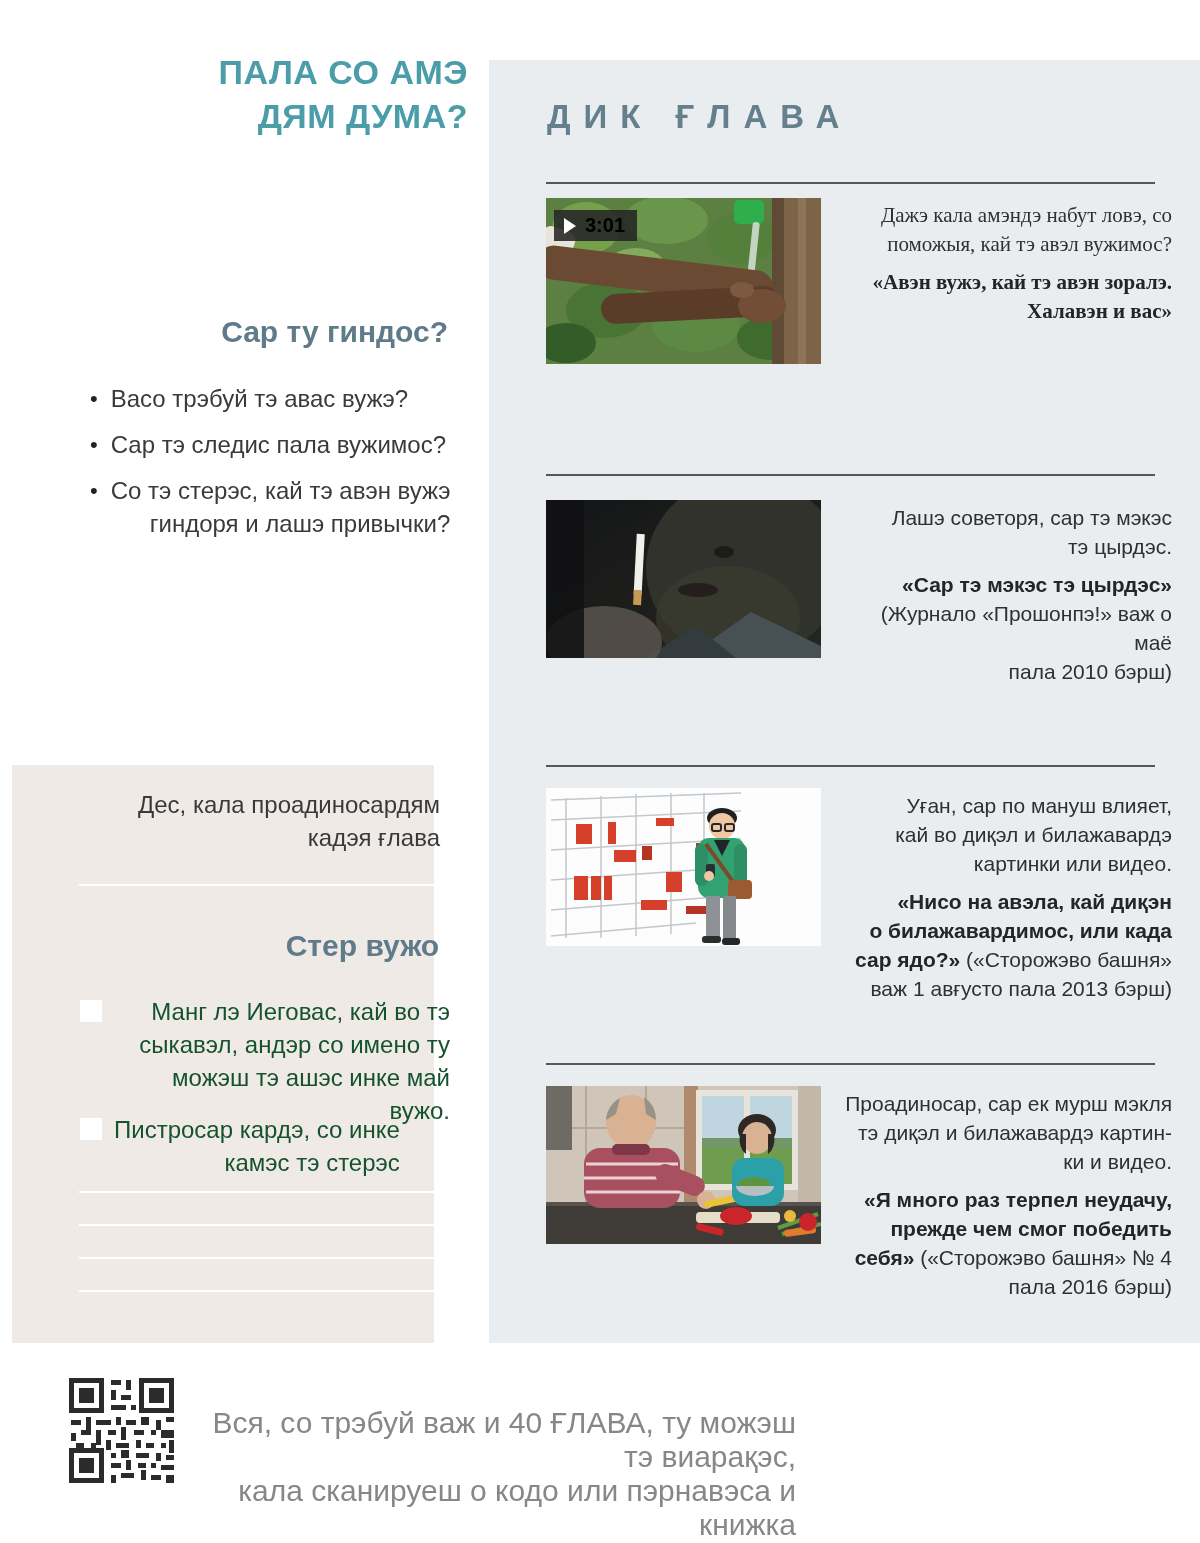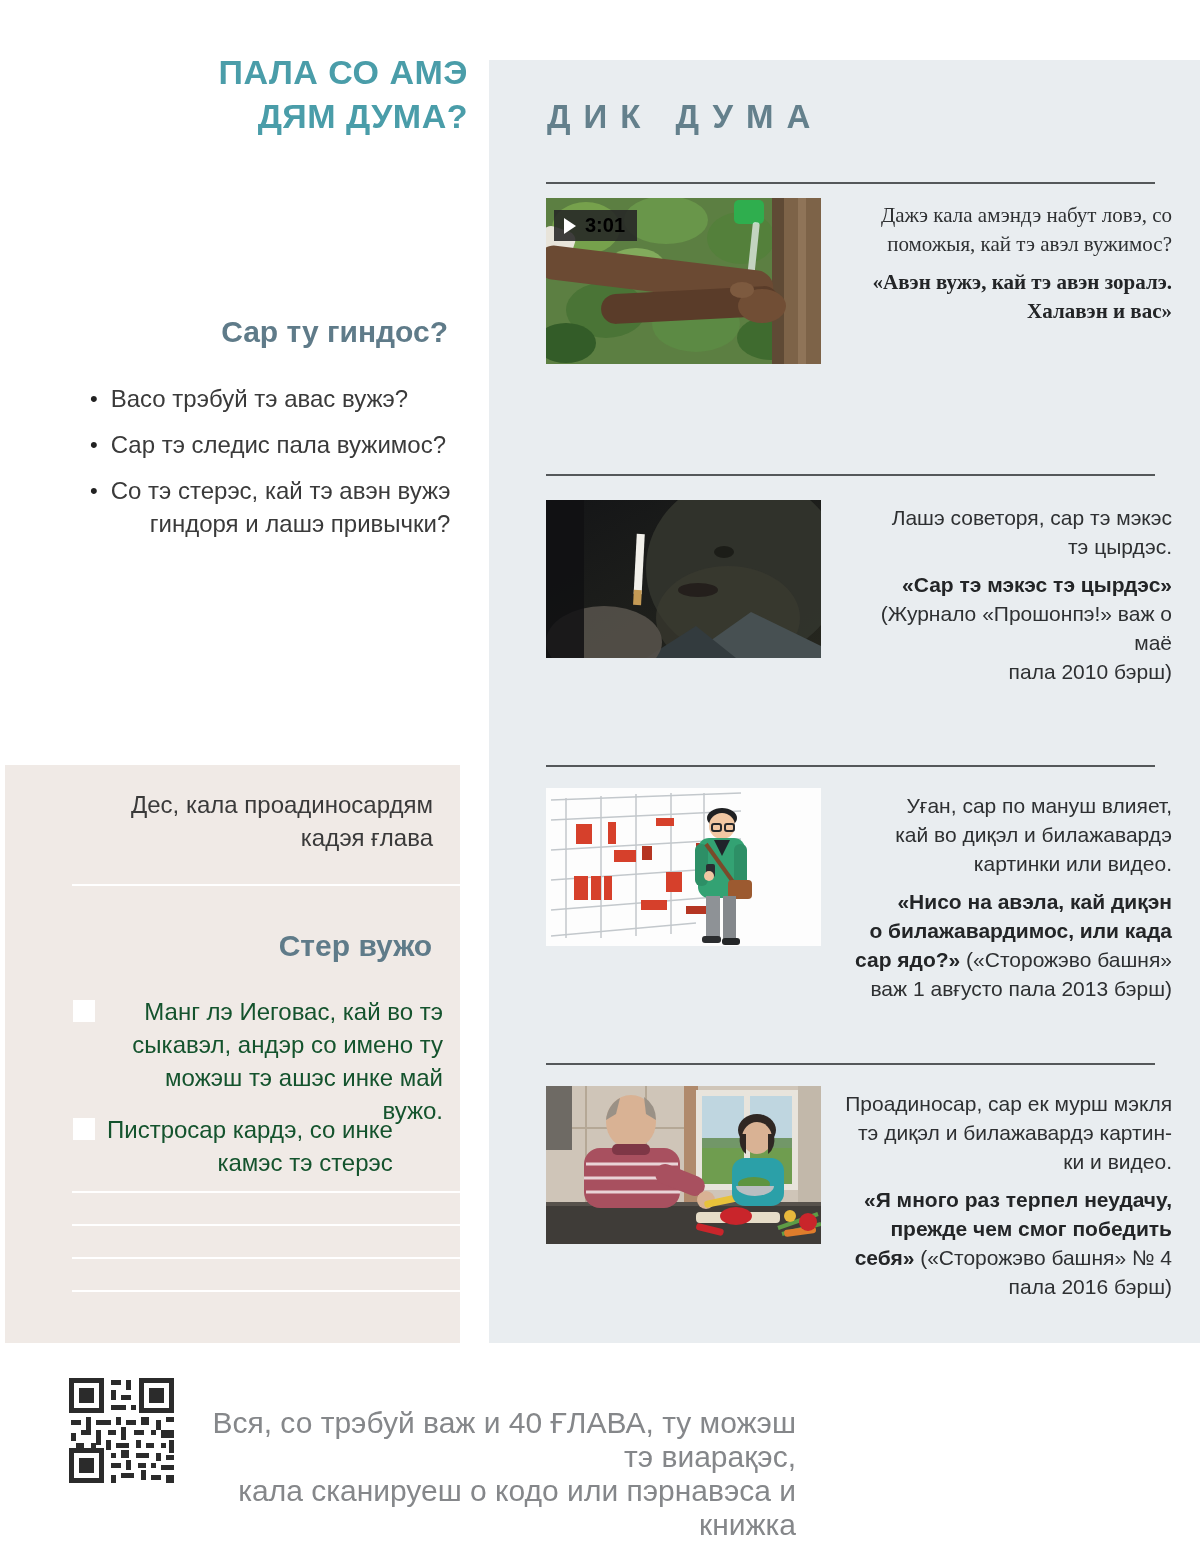--- a/index.html
+++ b/index.html
@@ -27,21 +27,21 @@
   .bullet-list{
     left:90px;top:382px;width:370px;margin:0;padding:0;list-style:none;
   }
   .bullet-list li{
     display:flex;gap:13px;margin-bottom:13px;
     font-size:24px;line-height:33px;color:#3a3a3a;
   }
   .bullet-dot{flex:0 0 auto;font-size:22px;line-height:33px;color:#222;}
 
   
-  .review-box{left:5px;top:765px;width:455px;height:578px;background:#f0eae6;}
+  .review-box{left:12px;top:765px;width:422px;height:578px;background:#f0eae6;}
   .review-prompt{position:absolute;left:68px;top:23px;width:360px;font-size:24px;line-height:33px;color:#3a3a3a;margin:0;}
   .review-divider{position:absolute;left:67px;top:119px;width:388px;height:2px;background:#ffffff;}
   .review-heading{position:absolute;left:67px;top:163px;width:360px;}
   .task{position:absolute;left:68px;display:flex;gap:12px;width:370px;}
   .task-1{top:230px;}
   .task-2{top:348px;}
   .task-box{flex:0 0 auto;width:22px;height:22px;background:#ffffff;margin-top:5px;}
   .task-label{font-size:24px;line-height:33px;color:#14532d;}
   .write-line{position:absolute;left:67px;width:388px;height:2px;background:#ffffff;}
 
@@ -118,21 +118,21 @@
 камэс тэ стерэс</span>
     </div>
 
     <div class="write-line" style="top:426px;"></div>
     <div class="write-line" style="top:459px;"></div>
     <div class="write-line" style="top:492px;"></div>
     <div class="write-line" style="top:525px;"></div>
   </div>
 
   <div class="abs panel">
-    <h2 class="panel-heading">ДИК ДУМА</h2>
+    <h2 class="panel-heading">ДИК ҒЛАВА</h2>
     <div class="rule" style="top:122px;"></div>
 
     <div class="thumb" style="top:138px;height:166px;">
       <svg viewBox="0 0 275 166" preserveAspectRatio="none">
         <rect width="275" height="166" fill="#5c7f42"></rect>
         <ellipse cx="40" cy="30" rx="34" ry="26" fill="#76a14c"></ellipse>
         <ellipse cx="120" cy="22" rx="42" ry="24" fill="#69964a"></ellipse>
         <ellipse cx="195" cy="40" rx="34" ry="26" fill="#54803b"></ellipse>
         <ellipse cx="60" cy="112" rx="40" ry="28" fill="#4a7436"></ellipse>
         <ellipse cx="150" cy="126" rx="44" ry="28" fill="#5c8a44"></ellipse>

